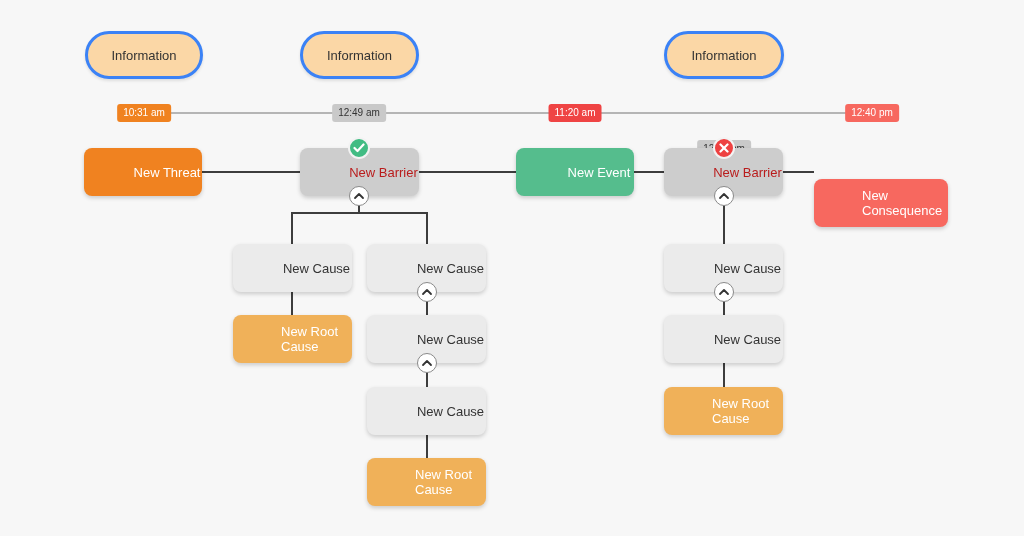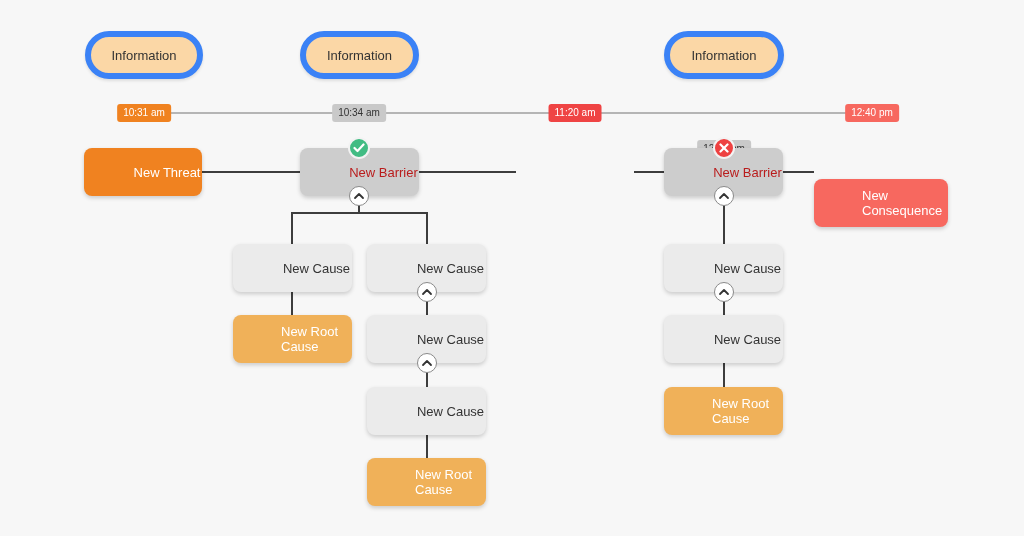--- a/index.html
+++ b/index.html
@@ -5,21 +5,21 @@
   html,body { margin:0; padding:0; }
   .canvas {
     position:relative; width:1024px; height:536px;
     background:#f7f7f7; font-family:"Liberation Sans", sans-serif;
     overflow:hidden;
   }
   svg.wires { position:absolute; left:0; top:0; z-index:0; }
 
   .pill {
     position:absolute; top:31px; height:48px; box-sizing:border-box;
-    background:#fbd7a6; border:6px solid #3b82f6; border-radius:24px;
+    background:#fbd7a6; border:3px solid #3b82f6; border-radius:24px;
     display:flex; align-items:center; justify-content:center;
     font-size:13px; color:#333; cursor:pointer; z-index:1;
     box-shadow:0 2px 3px rgba(0,0,0,0.10);
   }
 
   .badge {
     position:absolute; top:104px; height:18px; padding:0 6px;
     border-radius:3px; font-size:10px; line-height:18px;
     transform:translateX(-50%); z-index:1; cursor:pointer; white-space:nowrap;
   }
@@ -91,30 +91,33 @@
     <span>Information</span>
   </div>
   <div class="pill" style="left:300px;width:119px;">
     <span>Information</span>
   </div>
   <div class="pill" style="left:664px;width:120px;">
     <span>Information</span>
   </div>
 
   <div class="badge orange" style="left:144px;">10:31 am</div>
-  <div class="badge gray" style="left:359px;">10:34 am</div>
+  <div class="badge gray" style="left:359px;">12:49 am</div>
   <div class="badge green" style="left:575px;">11:20 am</div>
   <div class="badge gray" style="left:724px;margin-top:36px;">12:10 pm</div>
   <div class="badge red" style="left:872px;">12:40 pm</div>
 
   <div class="node orange" style="left:84px;top:148px;width:118px;">
     <span>New Threat</span>
   </div>
   <div class="node barrier" style="left:300px;top:148px;width:119px;">
     <span>New Barrier</span>
+  </div>
+  <div class="node green" style="left:516px;top:148px;width:118px;">
+    <span>New Event</span>
   </div>
   <div class="node barrier" style="left:664px;top:148px;width:119px;">
     <span>New Barrier</span>
   </div>
   <div class="node red" style="left:814px;top:148px;width:134px;margin-top:31px;">
     <span>New Consequence</span>
   </div>
 
   <div class="status success" style="left:348px;top:137px;">
     <svg width="12" height="10" viewBox="0 0 12 10">

